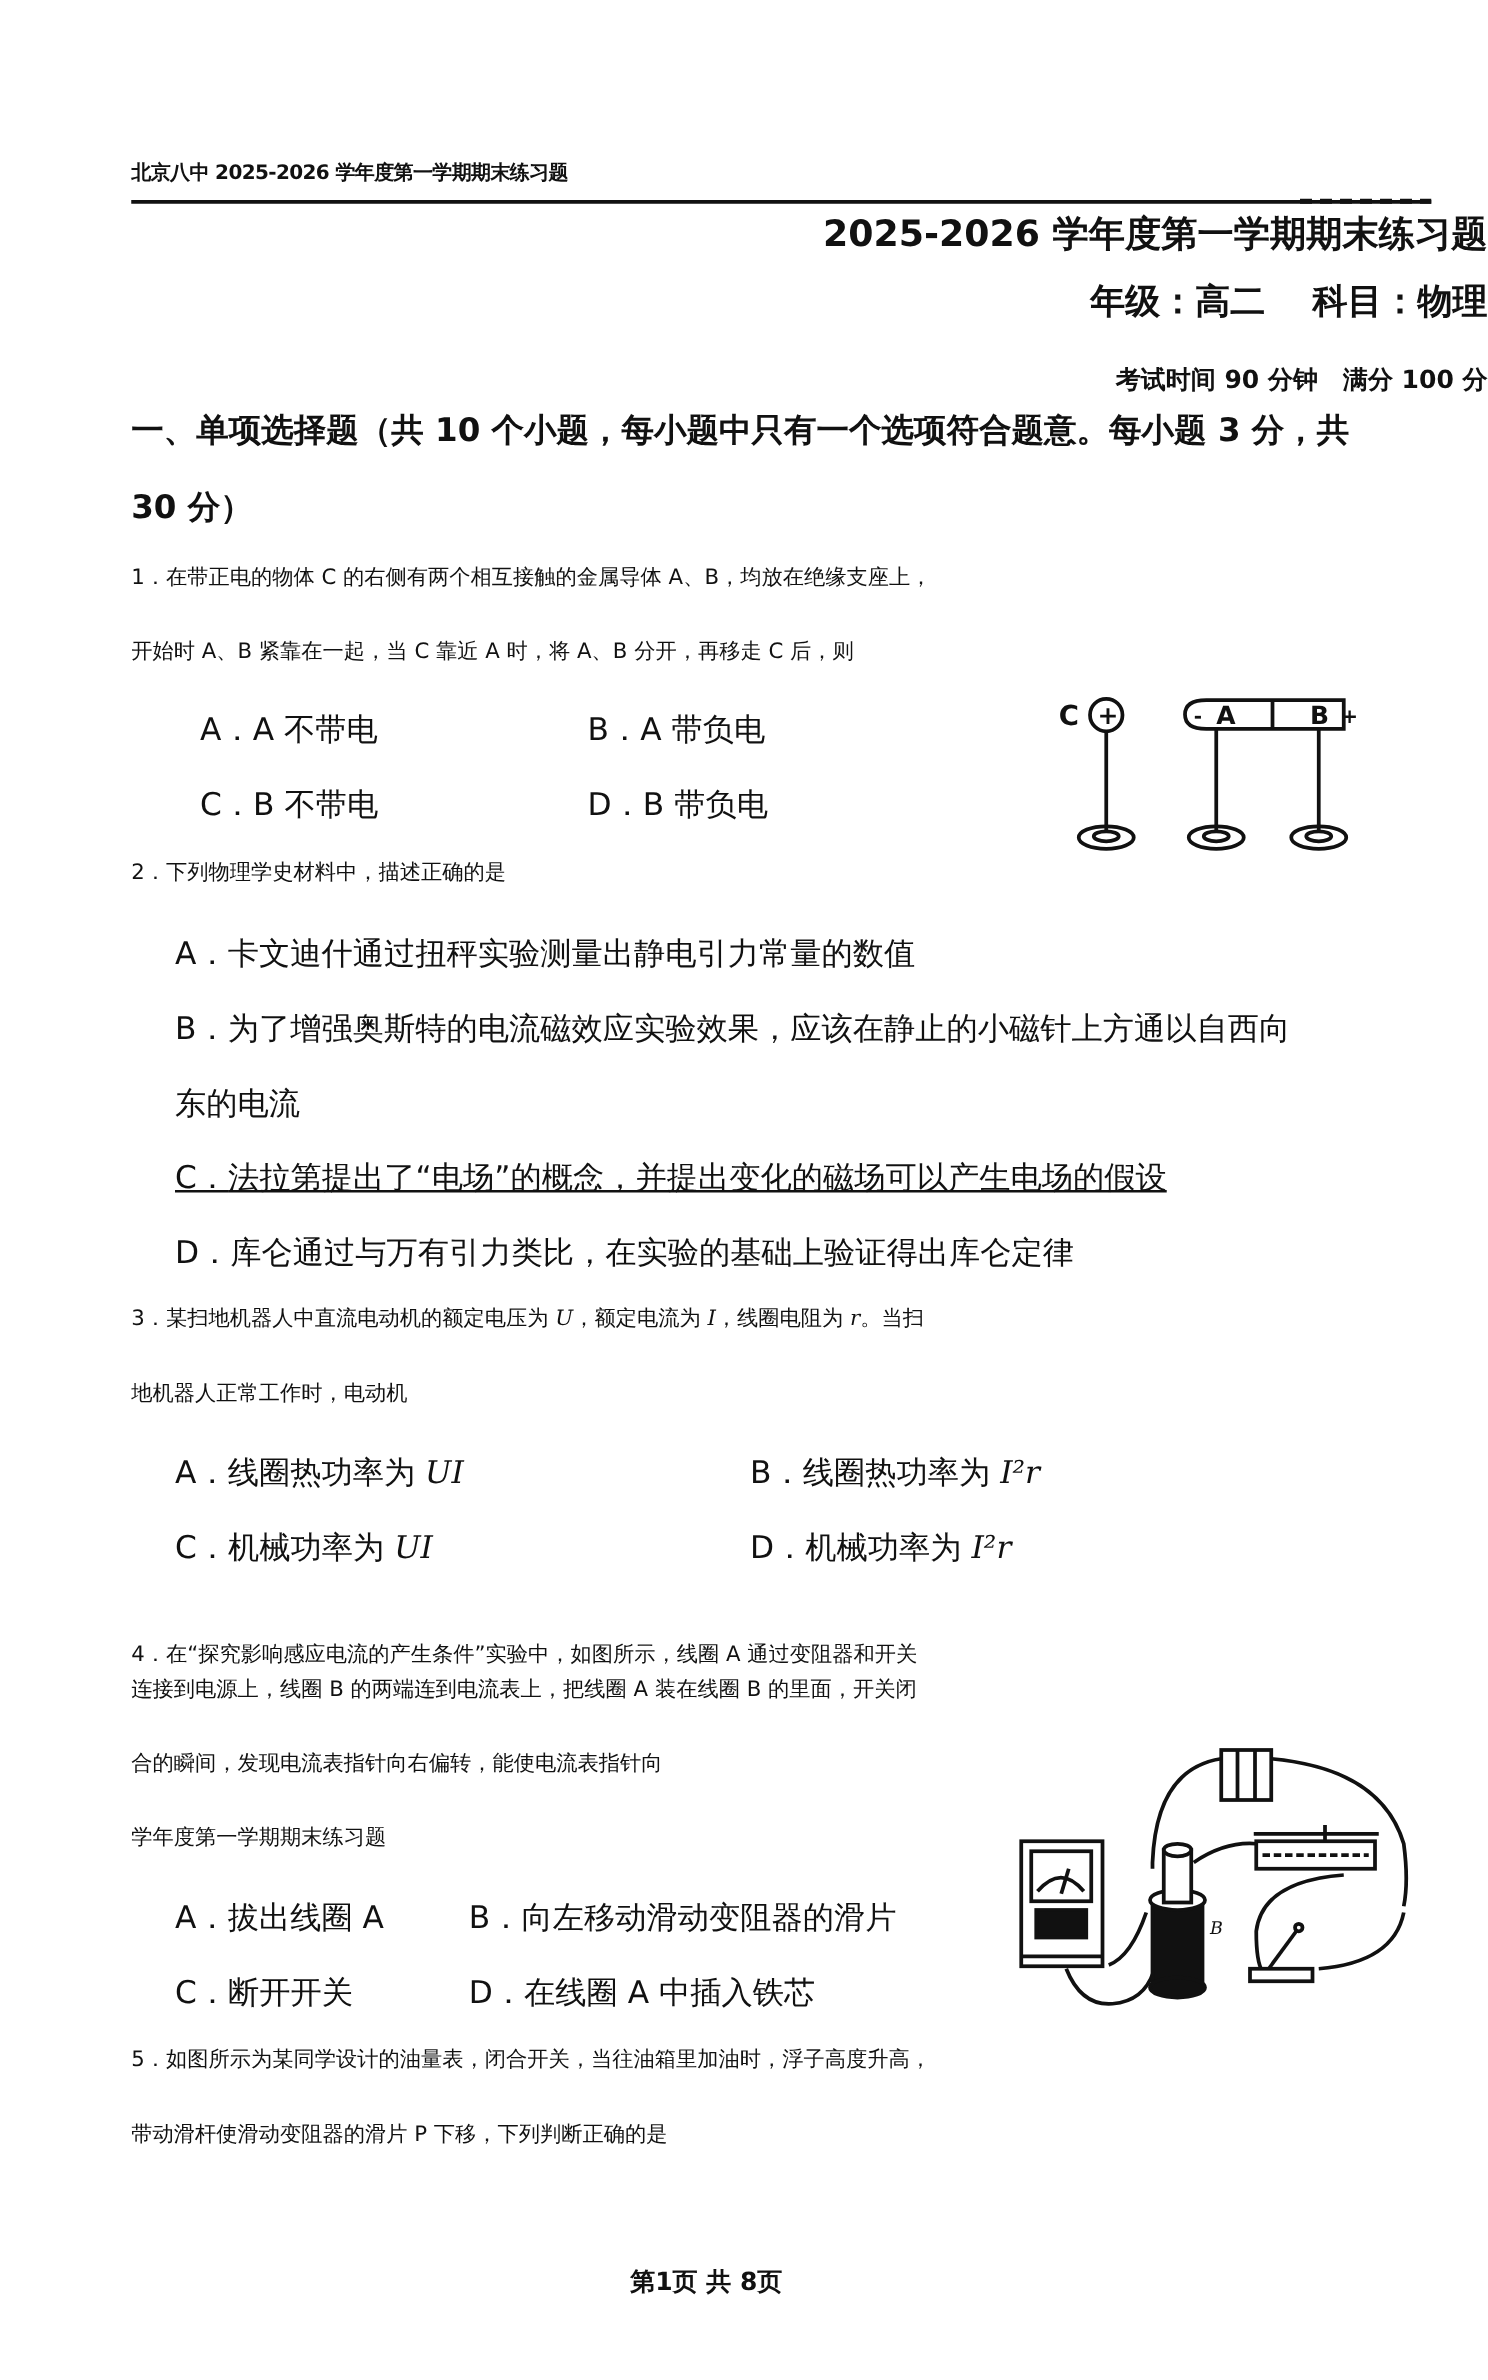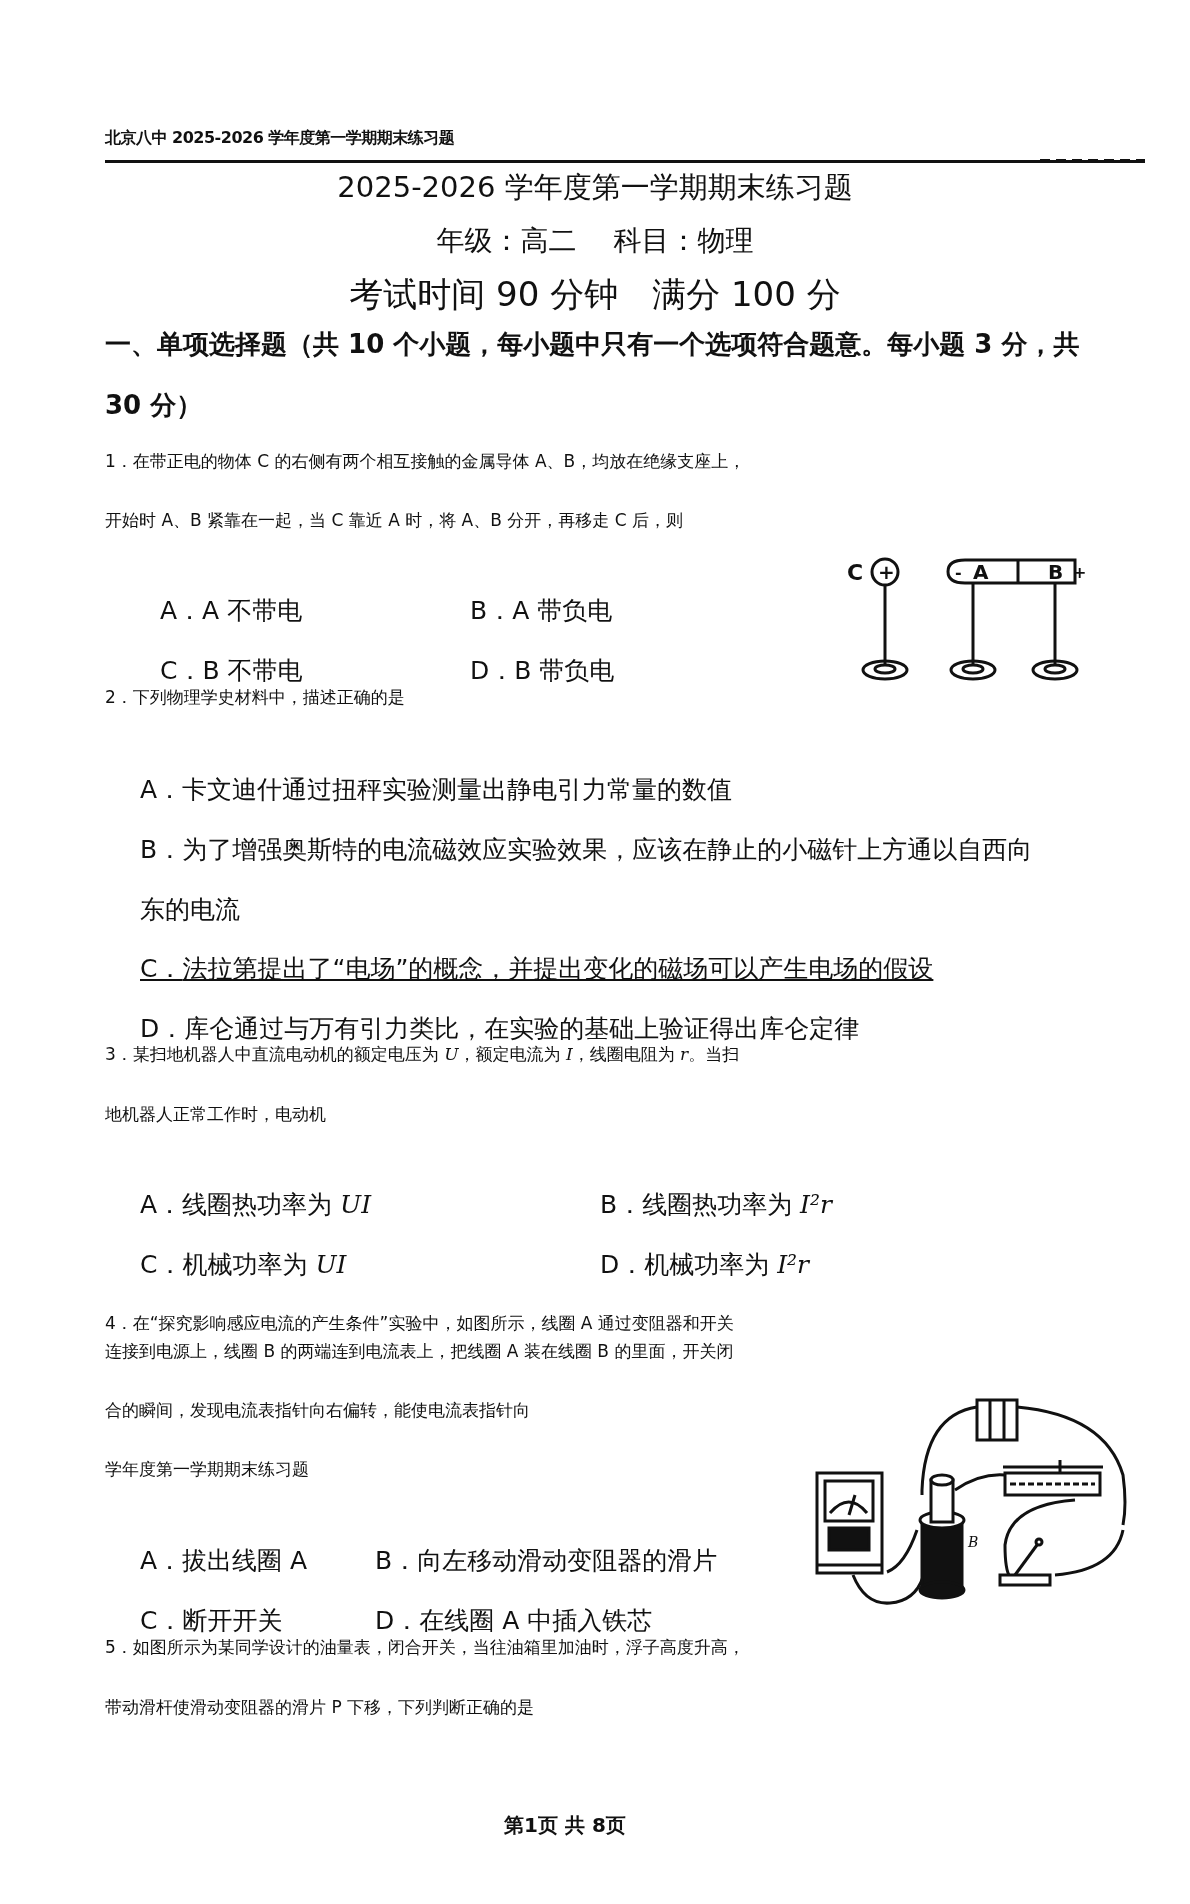--- a/index.html
+++ b/index.html
@@ -6,27 +6,27 @@
   body {
     width: 1190px; height: 1904px; position: relative; overflow: hidden;
     font-family: "DejaVu Sans", "Liberation Sans", sans-serif;
     color: #111111;
   }
   .abs { position: absolute; white-space: nowrap; }
   .running-head { left: 105px; top: 128px; font-size: 16px; font-weight: bold; letter-spacing: -0.5px; }
   .head-rule { position: absolute; left: 105px; top: 160px; width: 1040px; height: 3px; background: #111; }
   .head-rule-dots { position: absolute; left: 1040px; top: 159px; width: 105px; height: 4px;
     background: repeating-linear-gradient(90deg, #111 0 10px, transparent 10px 16px); }
-  .title { left: 0; width: 1190px; text-align: center; font-weight: normal; }
+  .title { left: 0; width: 1190px; text-align: right; font-weight: bold; }
   .t1 { top: 168px; font-size: 29px; }
   .t2 { top: 222px; font-size: 28px; }
-  .t3 { top: 272px; font-size: 34px; }
+  .t3 { top: 290px; font-size: 20px; }
   .section { left: 105px; font-size: 26px; font-weight: bold; }
   .line { left: 105px; font-size: 17px; }
-  .opt { font-size: 25px; margin-top: 27px; }
+  .opt { font-size: 25px; }
   .ital { font-style: italic; font-family: "DejaVu Serif", "Liberation Serif", serif; }
   .footer { left: 0; width: 1130px; text-align: center; top: 1812px; font-size: 20px; font-weight: bold; }
   svg.fig { position: absolute; }
 </style>
 </head>
 <body>
 
 <div class="abs running-head">北京八中 2025-2026 学年度第一学期期末练习题</div>
 <div class="head-rule"></div>
 <div class="head-rule-dots"></div>

